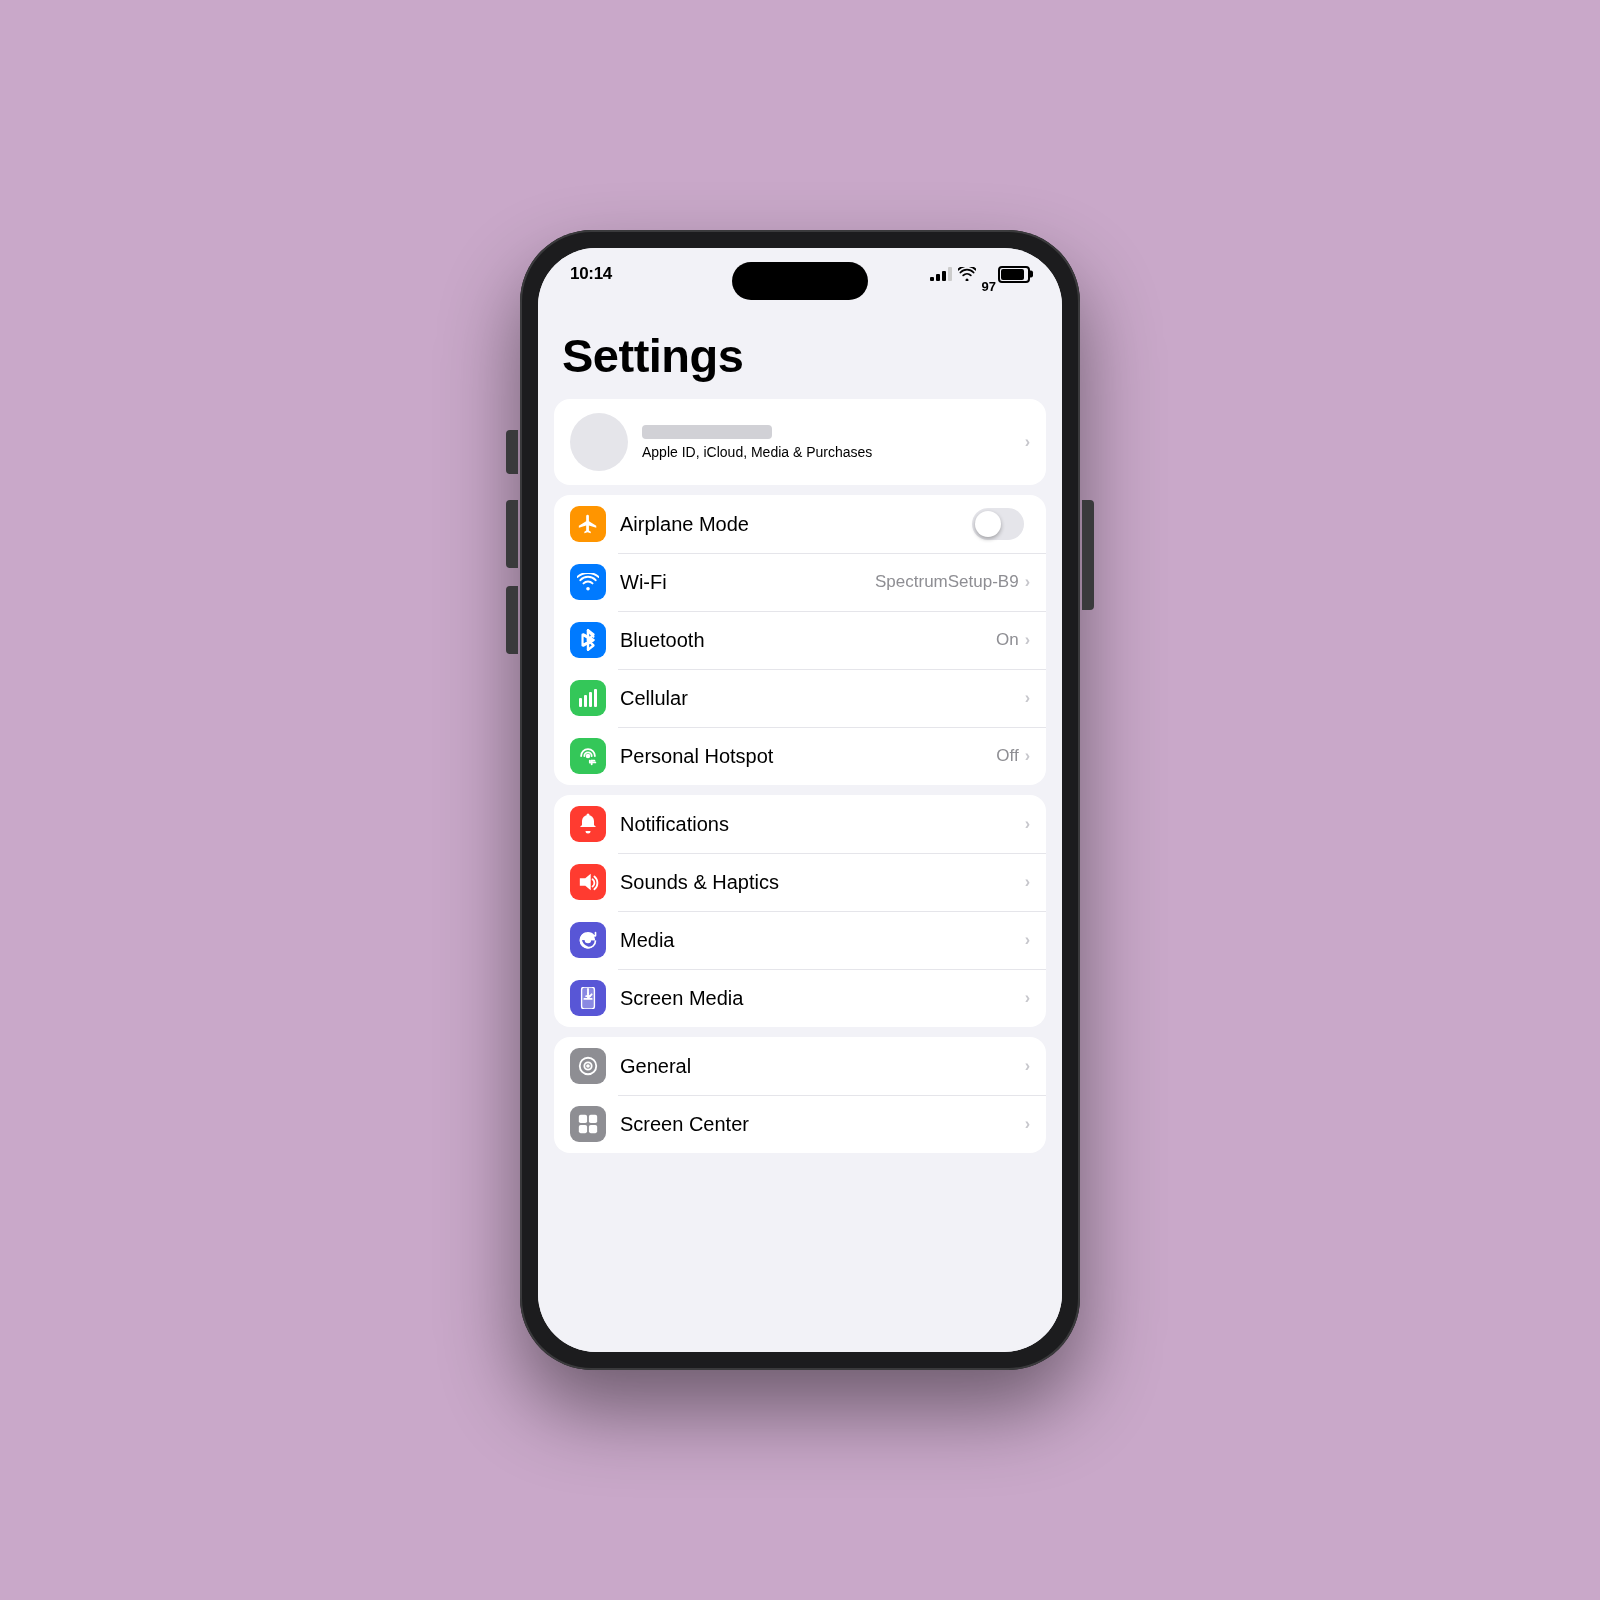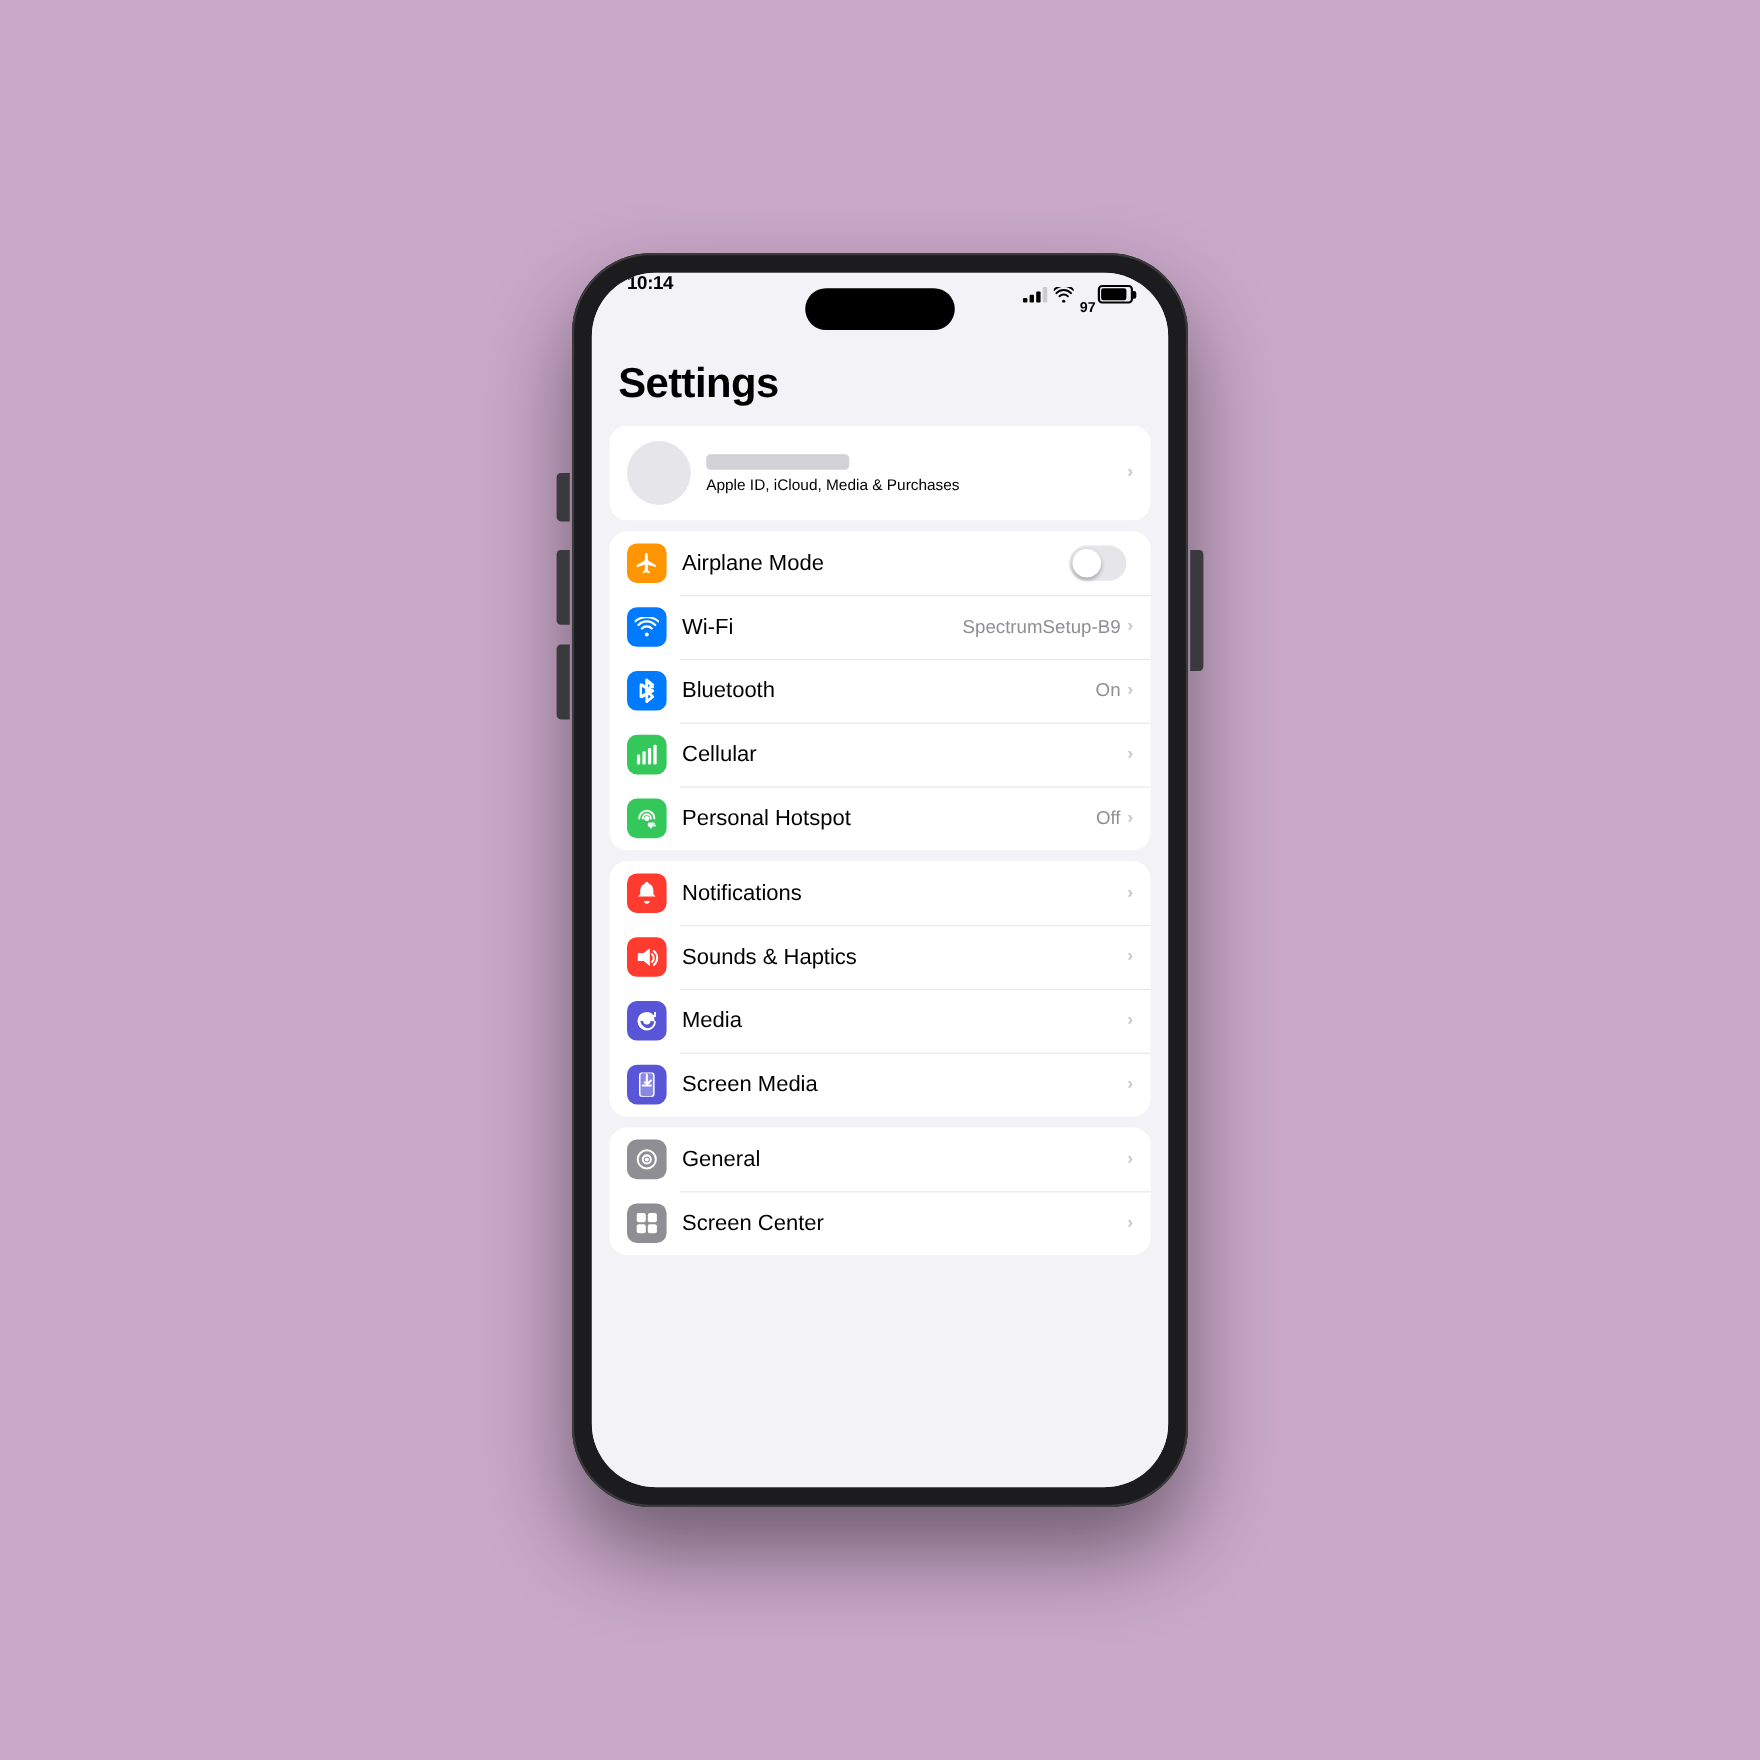--- a/index.html
+++ b/index.html
@@ -73,21 +73,21 @@
       position: relative;
       display: flex;
       flex-direction: column;
     }
 
     
     .status-bar {
       height: 60px;
       background: #f2f2f7;
       display: flex;
-      align-items: flex-start;
+      align-items: center;
       justify-content: space-between;
       padding: 0 32px 8px 32px;
       flex-shrink: 0;
       position: relative;
       gap: 20px;
     }
 
     
     .dynamic-island {
       position: absolute;
@@ -175,21 +175,21 @@
       flex: 1;
       overflow-y: auto;
       background: #f2f2f7;
       padding-bottom: 24px;
     }
 
     .screen-content::-webkit-scrollbar { display: none; }
 
     
     .page-title {
-      font-size: 38px;
+      font-size: 47px;
       font-weight: 700;
       color: #000;
       padding: 20px 24px 16px 24px;
       letter-spacing: -0.5px;
     }
 
     
     .settings-group {
       background: #fff;
       border-radius: 16px;

